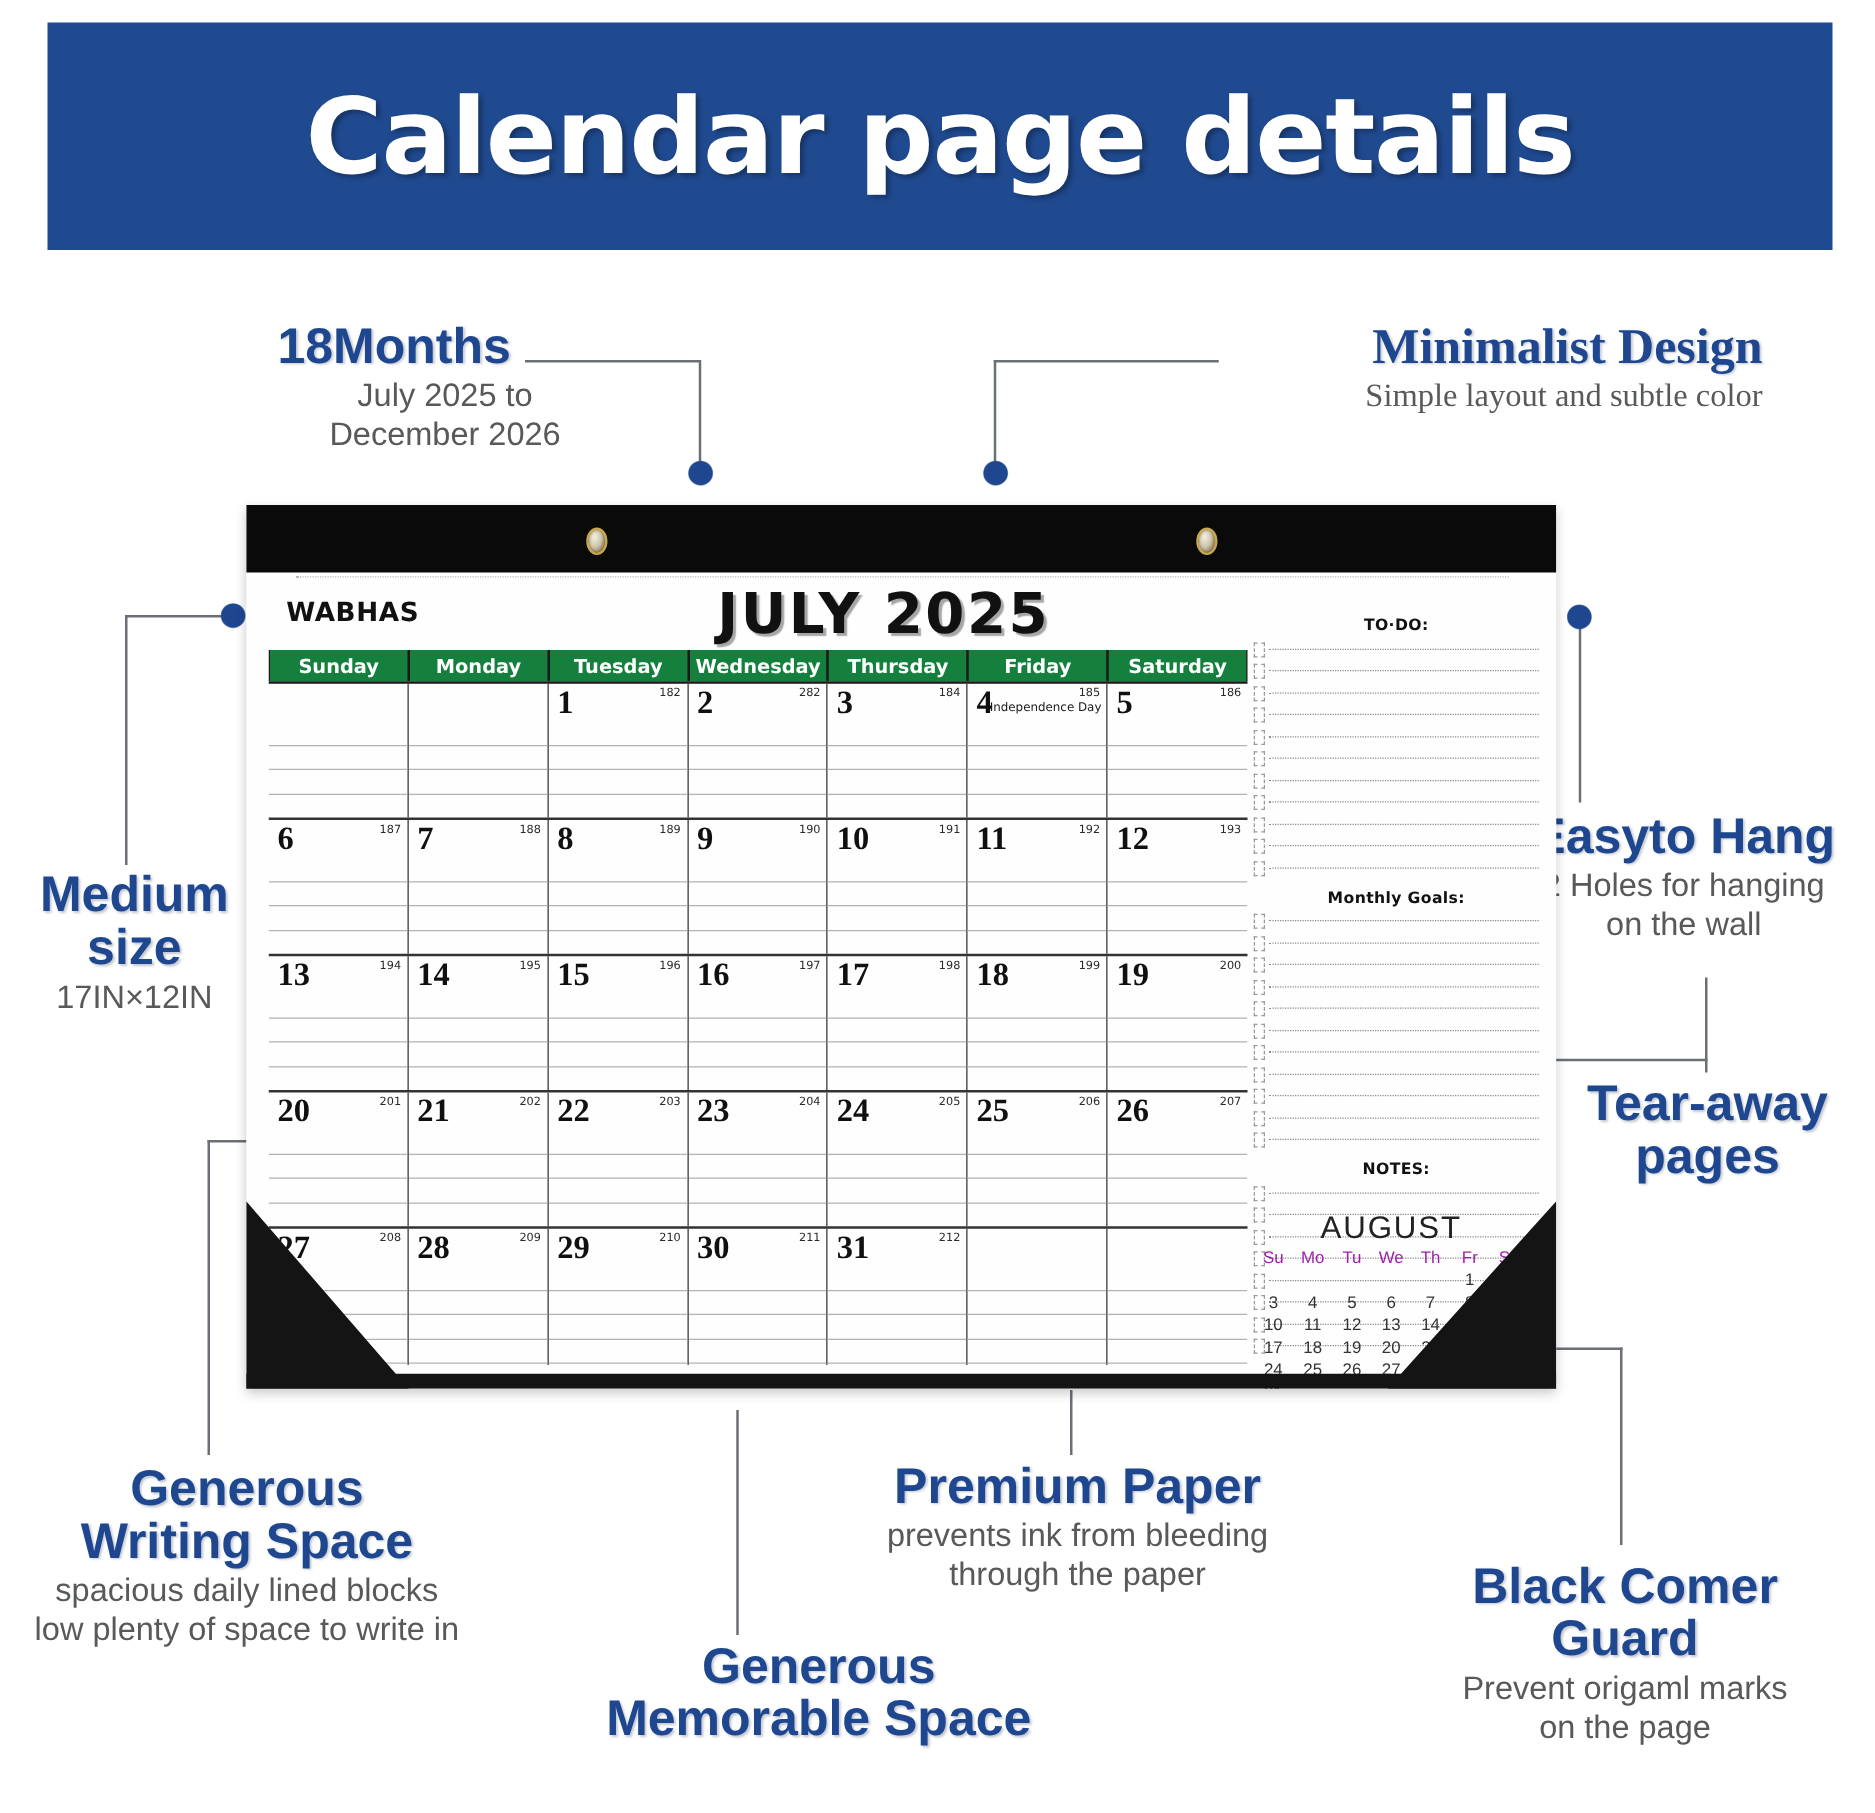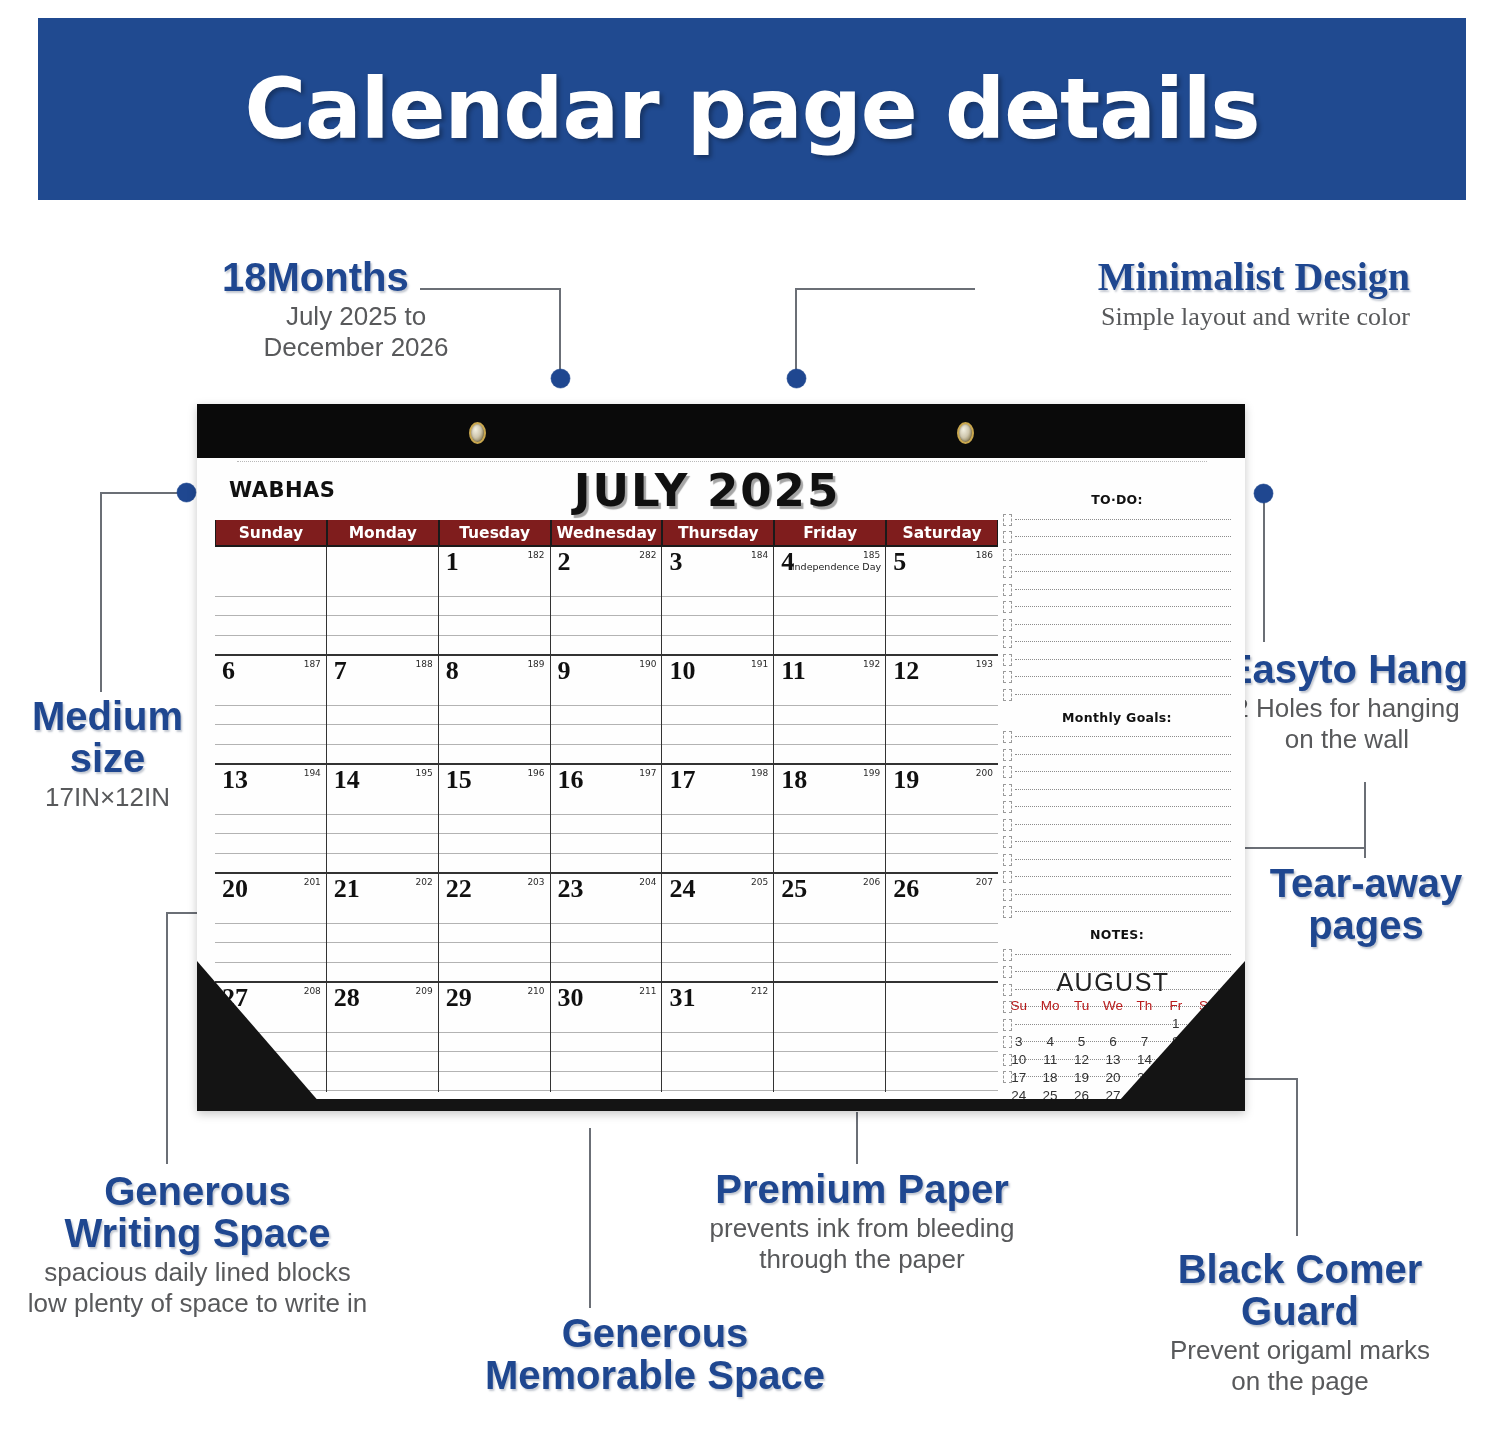--- a/index.html
+++ b/index.html
@@ -133,21 +133,21 @@
     height: 25px;
     gap: 2px;
     padding: 0 1px;
   }
   .dow {
     color: #fff;
     font-size: 15.5px;
     font-weight: bold;
     font-family: "DejaVu Sans", sans-serif;
     display: flex; align-items: center; justify-content: center;
-    background: #7f1d1d;
+    background: #15803d;
   }
   .weeks {
     border-top: 2px solid #1a1a1a;
   }
   .week {
     display: grid;
     grid-template-columns: repeat(7, 1fr);
     height: 109px;
     border-bottom: 2px solid #333;
   }
@@ -235,21 +235,21 @@
     margin-bottom: 1px;
   }
   .mini-grid {
     display: grid;
     grid-template-columns: repeat(7, 1fr);
     font-size: 13.5px;
     color: #333;
     text-align: center;
     row-gap: 3px;
   }
-  .mini-grid .h { font-size: 13.5px; color: #b91c1c; }
+  .mini-grid .h { font-size: 13.5px; color: #a21caf; }
 
   
   .corner-bl, .corner-br {
     position: absolute;
     width: 0; height: 0;
   }
   .corner-bl {
     left: 0; bottom: 0;
     border-left: 130px solid #141414;
     border-top: 150px solid transparent;
@@ -276,21 +276,21 @@
   <div class="c-title">18Months</div>
   <div class="c-sub ta-center" style="width:268px;">July 2025 to
 December 2026</div>
 </div>
 <div class="line-h" style="left:420px; top:288px; width:140px;"></div>
 <div class="line-v" style="left:559px; top:288px; height:88px;"></div>
 <div class="dot" style="left:551px; top:369px;"></div>
 
 <div class="callout ta-right" style="left:910px; top:256px; width:500px;">
   <div class="c-title">Minimalist Design</div>
-  <div class="c-sub">Simple layout and write color</div>
+  <div class="c-sub">Simple layout and subtle color</div>
 </div>
 <div class="line-h" style="left:795px; top:288px; width:180px;"></div>
 <div class="line-v" style="left:795px; top:288px; height:88px;"></div>
 <div class="dot" style="left:787px; top:369px;"></div>
 
 <div class="callout ta-center" style="left:0px; top:695px; width:215px;">
   <div class="c-title">Medium
 size</div>
   <div class="c-sub">17IN×12IN</div>
 </div>

